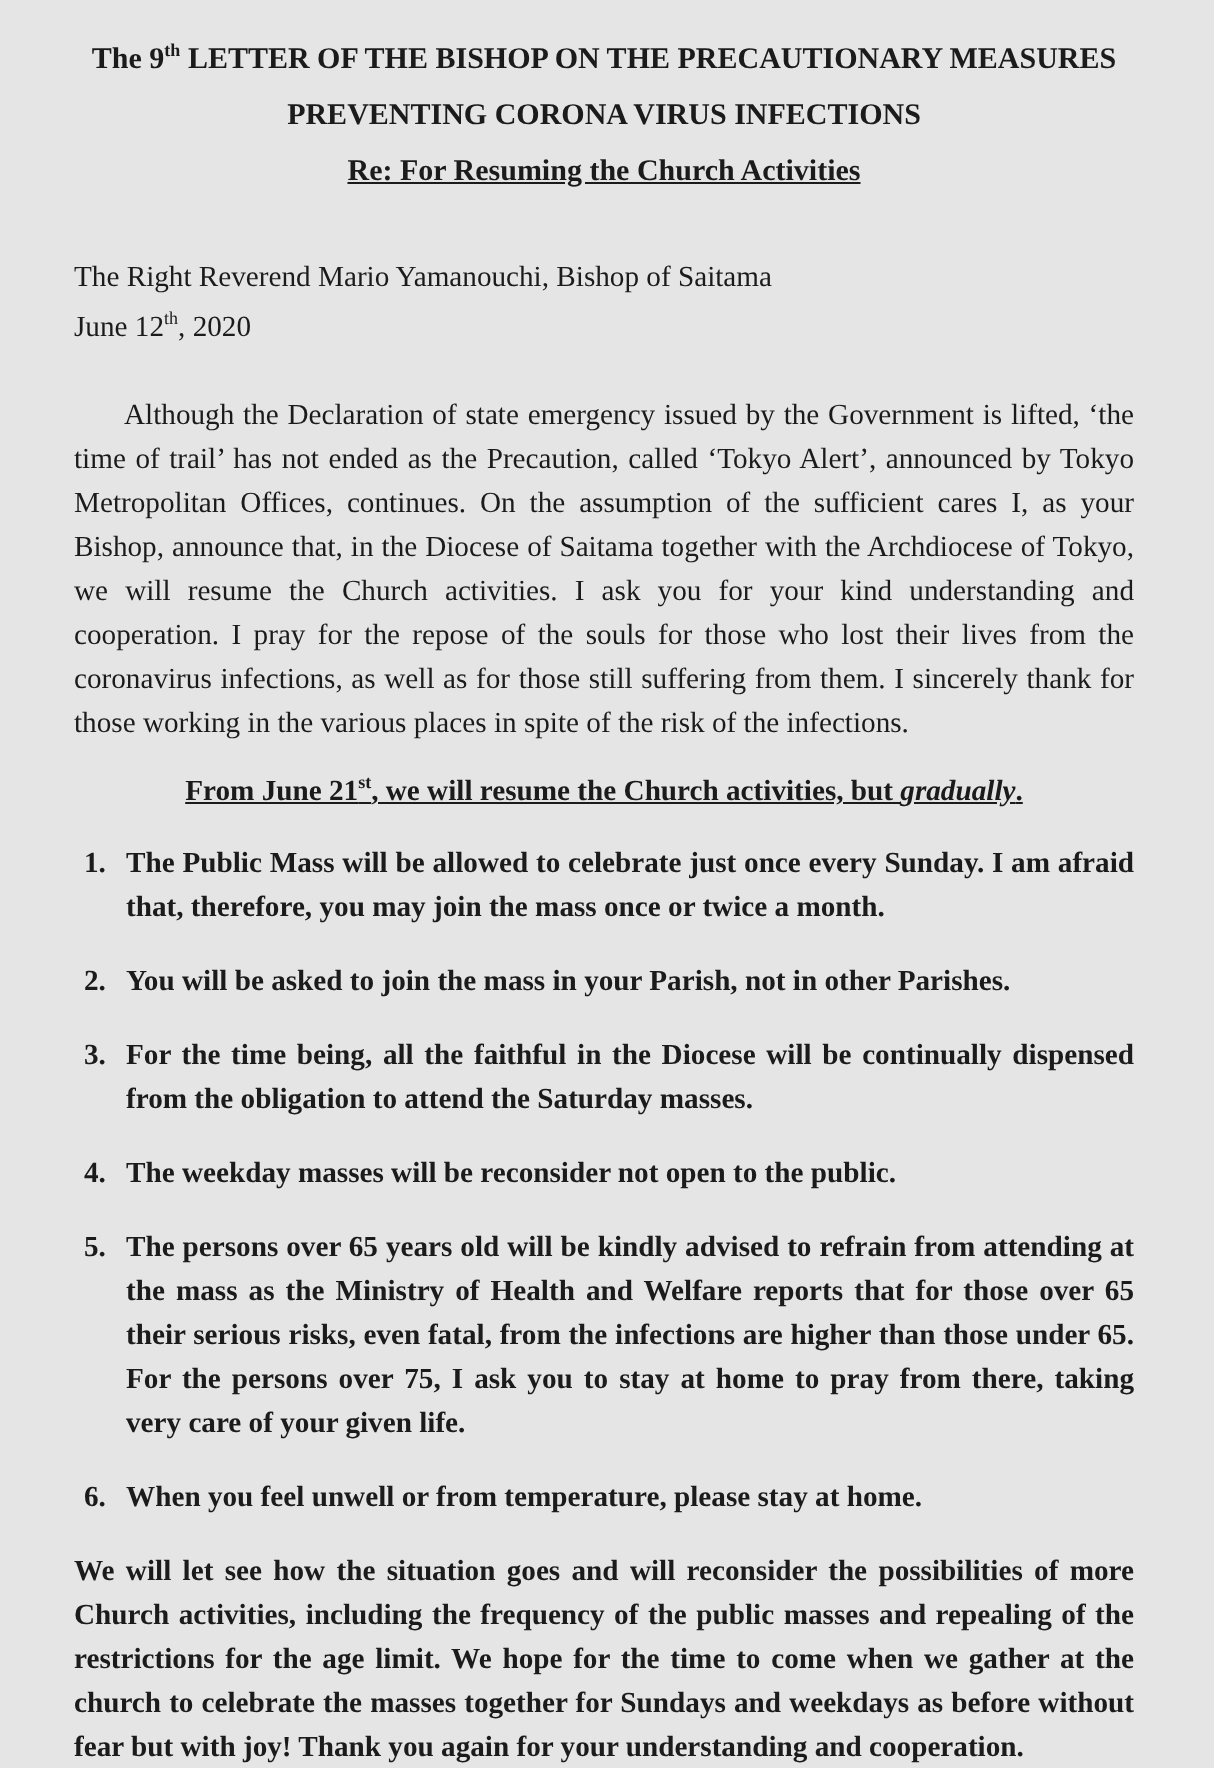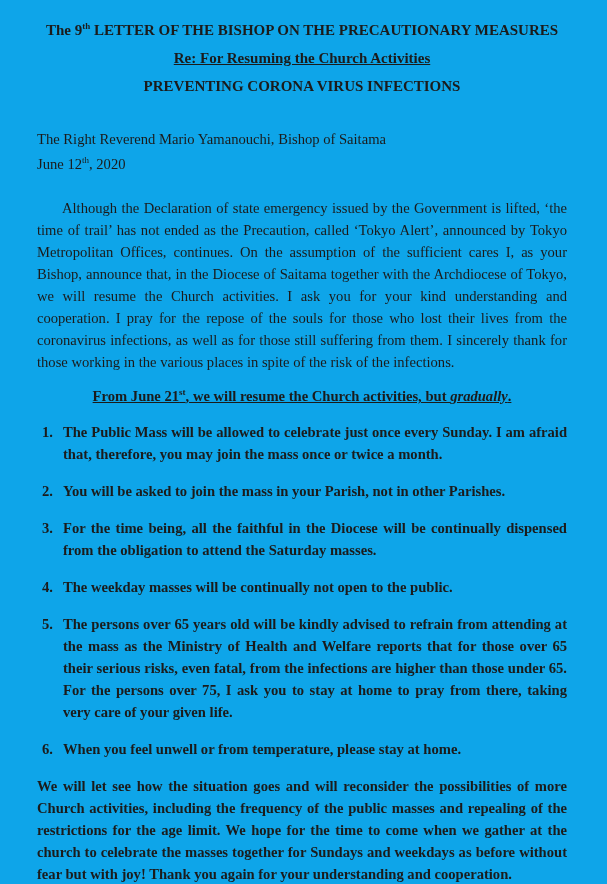--- a/index.html
+++ b/index.html
@@ -5,21 +5,21 @@
   html, body {
     margin: 0;
     padding: 0;
     background: #ffffff;
   }
   .page {
     position: relative;
     width: 607px;
     height: 884px;
     box-sizing: border-box;
-    background: #0ea5e9;
+    background: #e5e5e5;
     padding: 16px 40px 0 37px;
     font-family: "Liberation Serif", "DejaVu Serif", serif;
     font-size: 14.6px;
     line-height: 22px;
     color: #1b1b1b;
     overflow: hidden;
   }
   .title-block {
     margin: 0;
     text-align: center;
@@ -73,22 +73,22 @@
   }
   em { font-style: italic; }
 </style>
 </head>
 <body>
 
 <div class="page">
 
   <h1 class="title-block">
     <span class="title-line">The 9<sup>th</sup> LETTER OF THE BISHOP ON THE PRECAUTIONARY MEASURES</span>
+    <span class="title-line">PREVENTING CORONA VIRUS INFECTIONS</span>
     <span class="title-line subject-line">Re: For Resuming the Church Activities</span>
-    <span class="title-line">PREVENTING CORONA VIRUS INFECTIONS</span>
   </h1>
 
   <div class="meta-block">
     <p>The Right Reverend Mario Yamanouchi, Bishop of Saitama</p>
     <p>June 12<sup>th</sup>, 2020</p>
   </div>
 
   <p class="para opening">Although the Declaration of state emergency issued by the Government is lifted, ‘the time of trail’ has not ended as the Precaution, called ‘Tokyo Alert’, announced by Tokyo Metropolitan Offices, continues. On the assumption of the sufficient cares I, as your Bishop, announce that, in the Diocese of Saitama together with the Archdiocese of Tokyo, we will resume the Church activities. I ask you for your kind understanding and cooperation. I pray for the repose of the souls for those who lost their lives from the coronavirus infections, as well as for those still suffering from them. I sincerely thank for those working in the various places in spite of the risk of the infections.</p>
 
   <p class="section-heading">
@@ -107,21 +107,21 @@
         <span class="list-text">You will be asked to join the mass in your Parish, not in other Parishes.</span>
       </li>
 
       <li class="list-item">
         <span class="list-num">3.</span>
         <span class="list-text">For the time being, all the faithful in the Diocese will be continually dispensed from the obligation to attend the Saturday masses.</span>
       </li>
 
       <li class="list-item">
         <span class="list-num">4.</span>
-        <span class="list-text">The weekday masses will be continually not open to the public.</span>
+        <span class="list-text">The weekday masses will be reconsider not open to the public.</span>
       </li>
 
       <li class="list-item">
         <span class="list-num">5.</span>
         <span class="list-text">The persons over 65 years old will be kindly advised to refrain from attending at the mass as the Ministry of Health and Welfare reports that for those over 65 their serious risks, even fatal, from the infections are higher than those under 65. For the persons over 75, I ask you to stay at home to pray from there, taking very care of your given life.</span>
       </li>
 
       <li class="list-item">
         <span class="list-num">6.</span>
         <span class="list-text">When you feel unwell or from temperature, please stay at home.</span>

